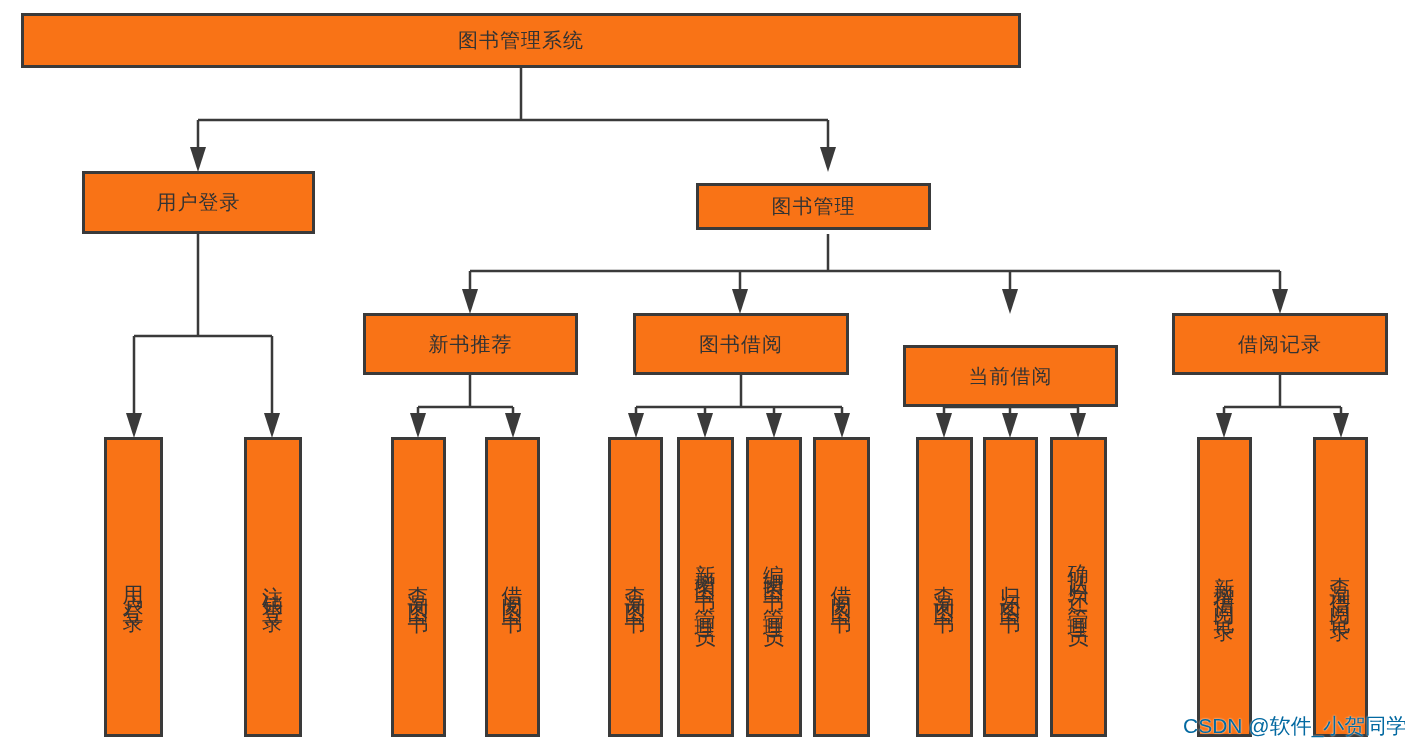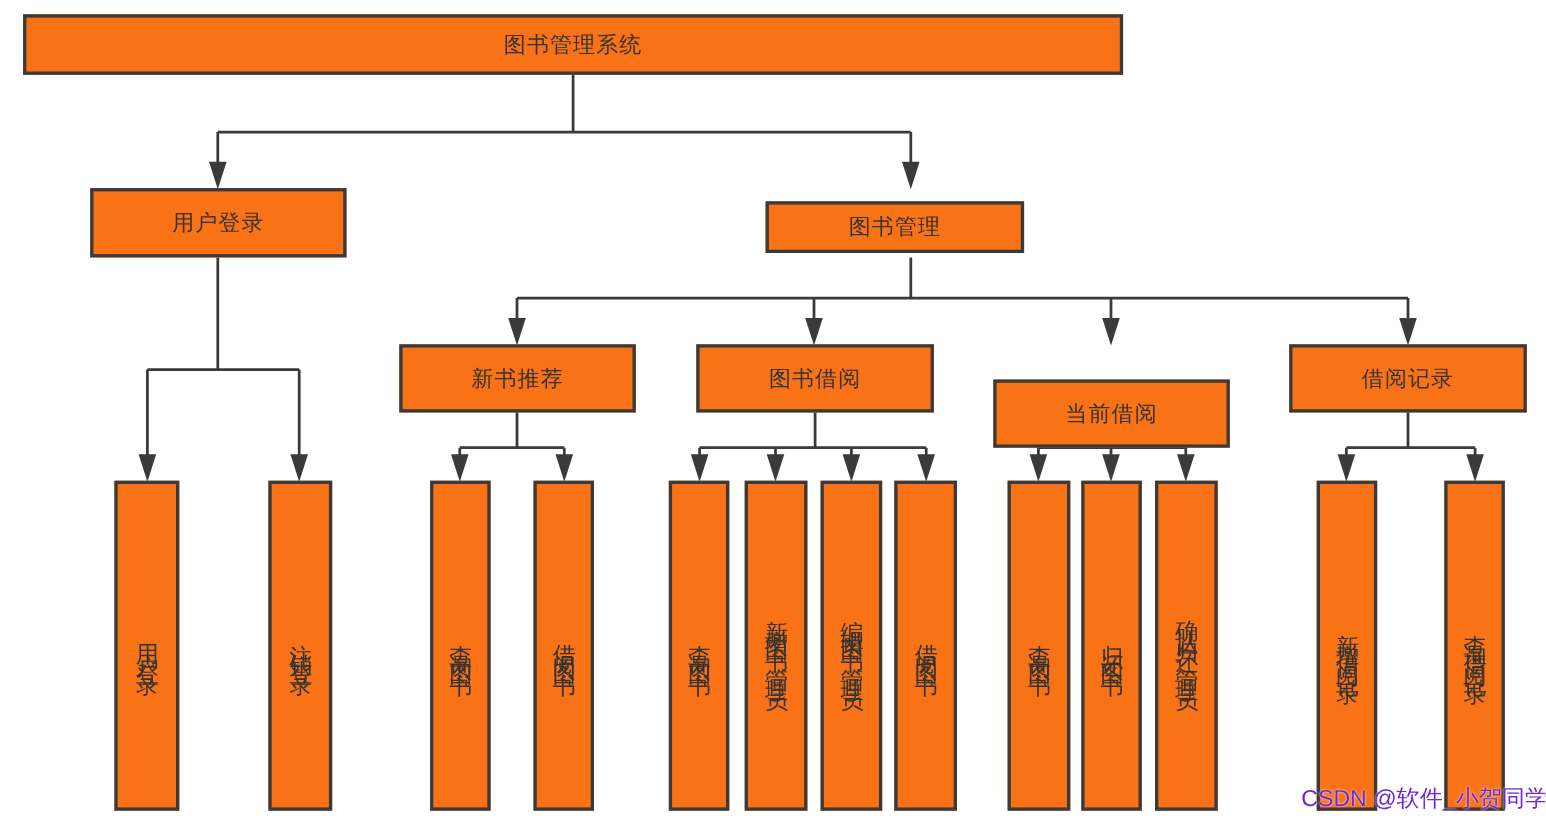--- a/index.html
+++ b/index.html
@@ -68,21 +68,21 @@
   #lf-9  { left: 983px;  width: 55px; }
   #lf-10 { left: 1050px; width: 57px; }
   #lf-11 { left: 1197px; width: 55px; }
   #lf-12 { left: 1313px; width: 55px; }
   #watermark {
     position: absolute;
     left: 1183px;
     top: 712px;
     width: 220px;
     font-size: 21px;
-    color: #6d28d9;
+    color: #0369a1;
     text-shadow: 0 0 2px #ffffff;
     white-space: nowrap;
     z-index: 2;
   }
 </style>
 </head>
 <body>
 
 <div id="stage">
 

